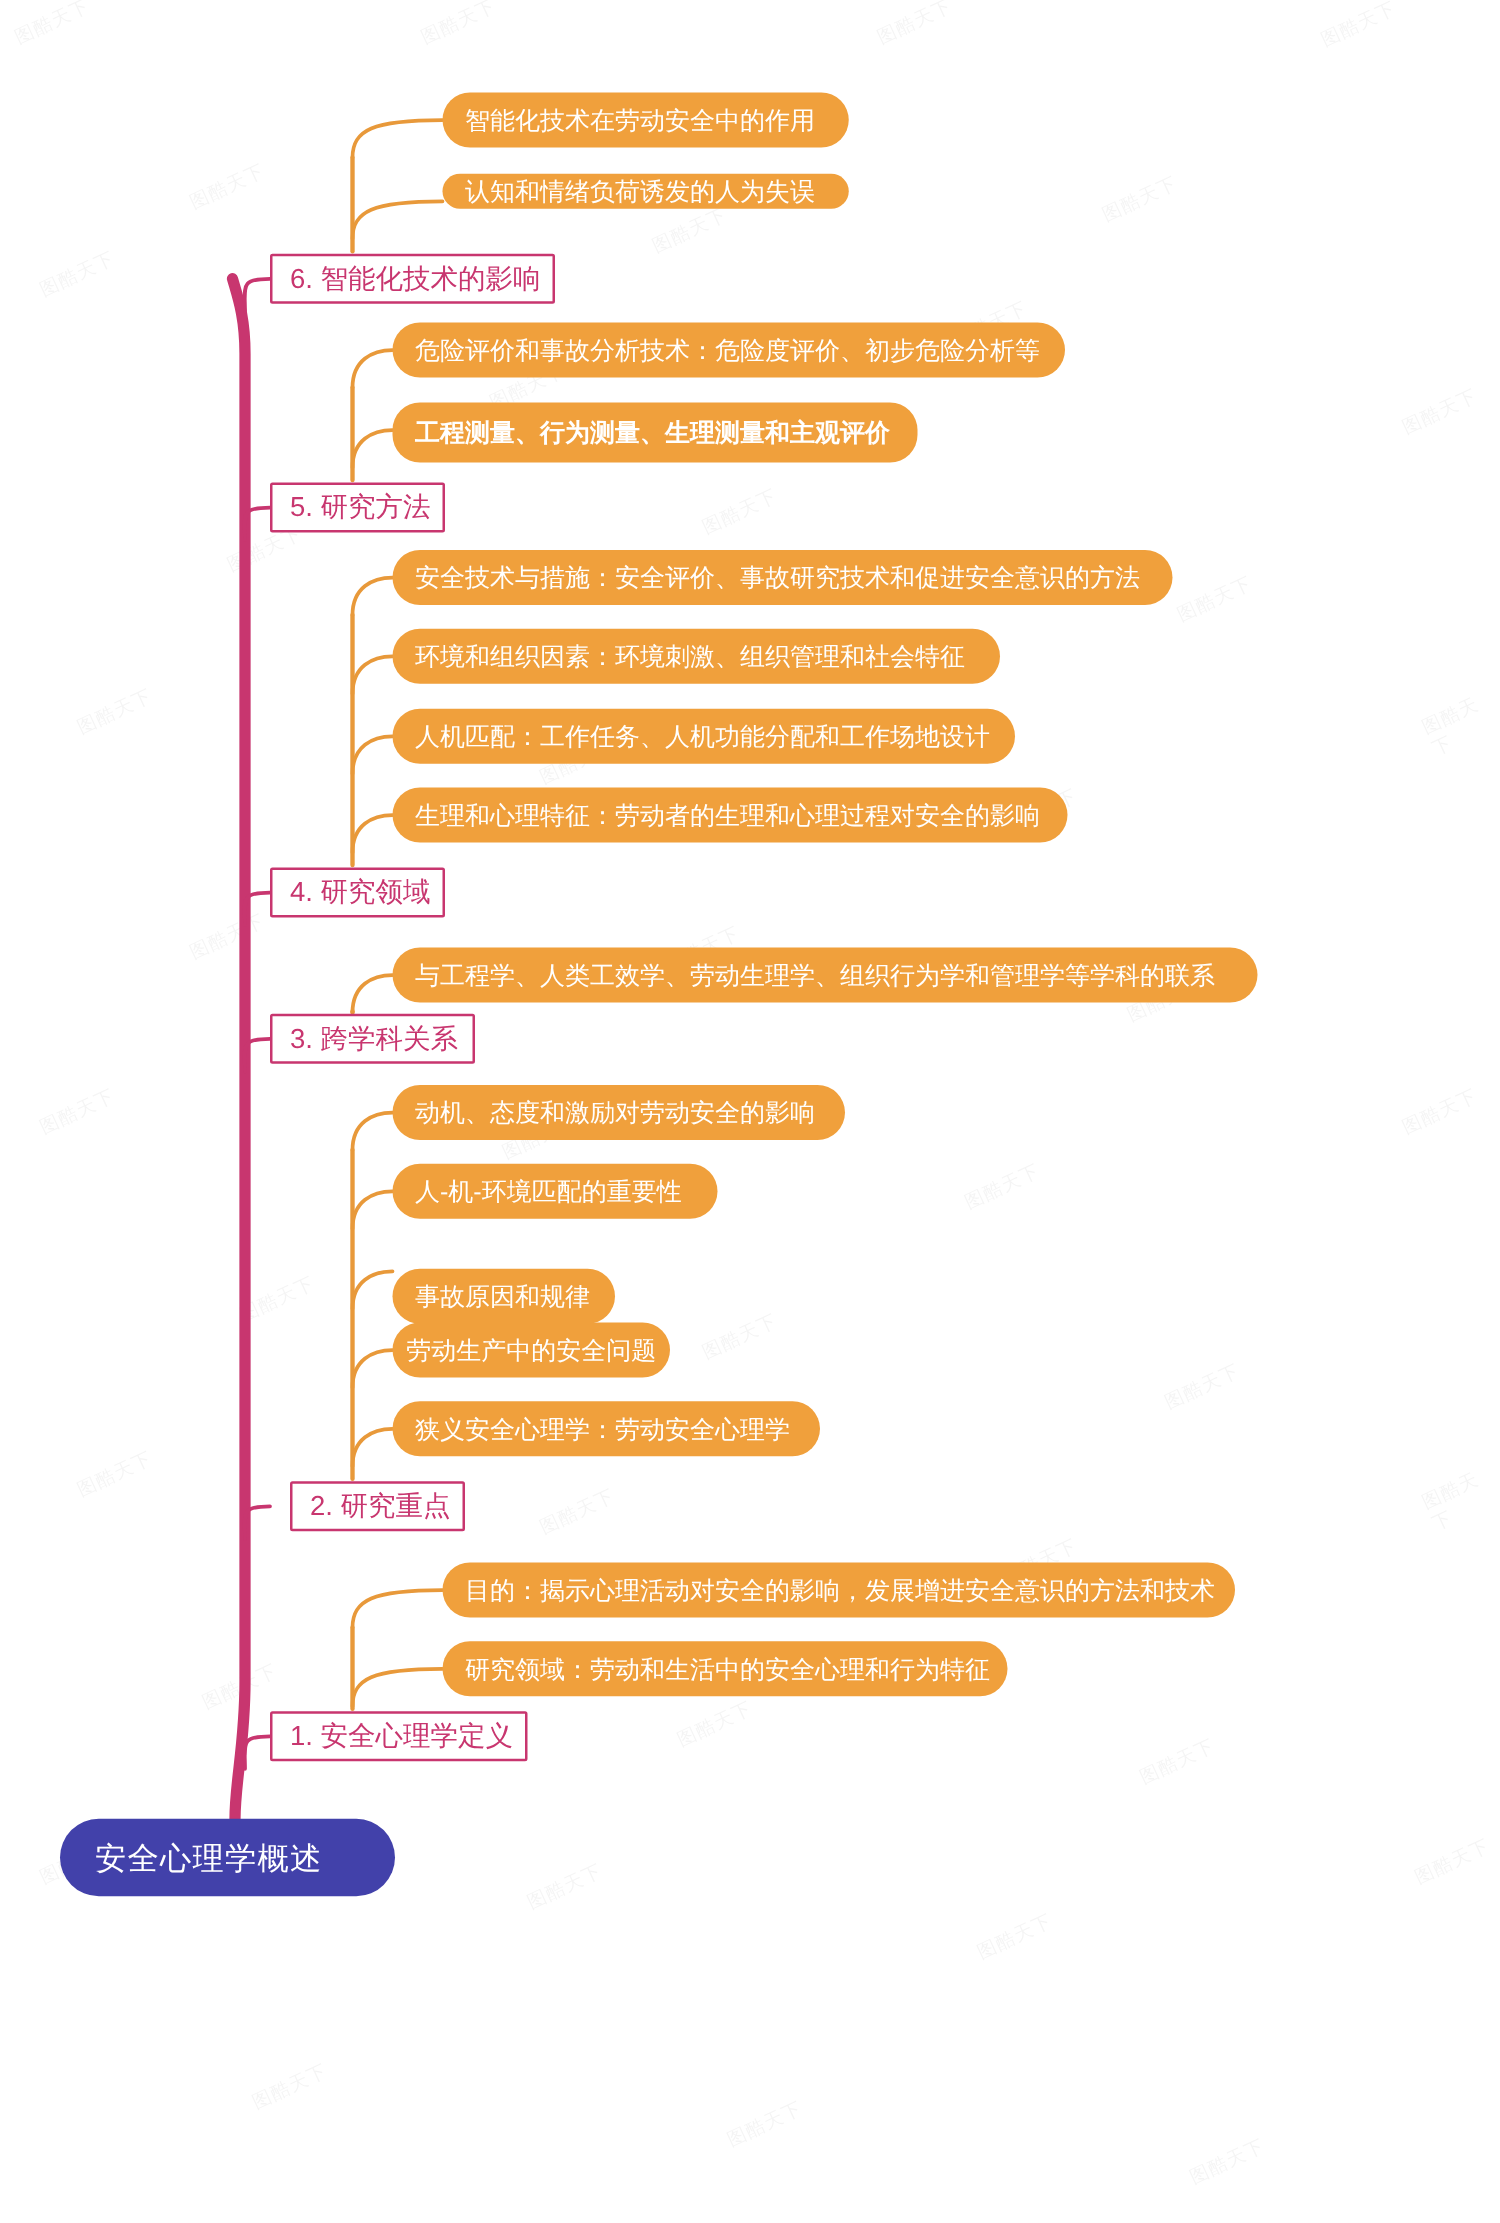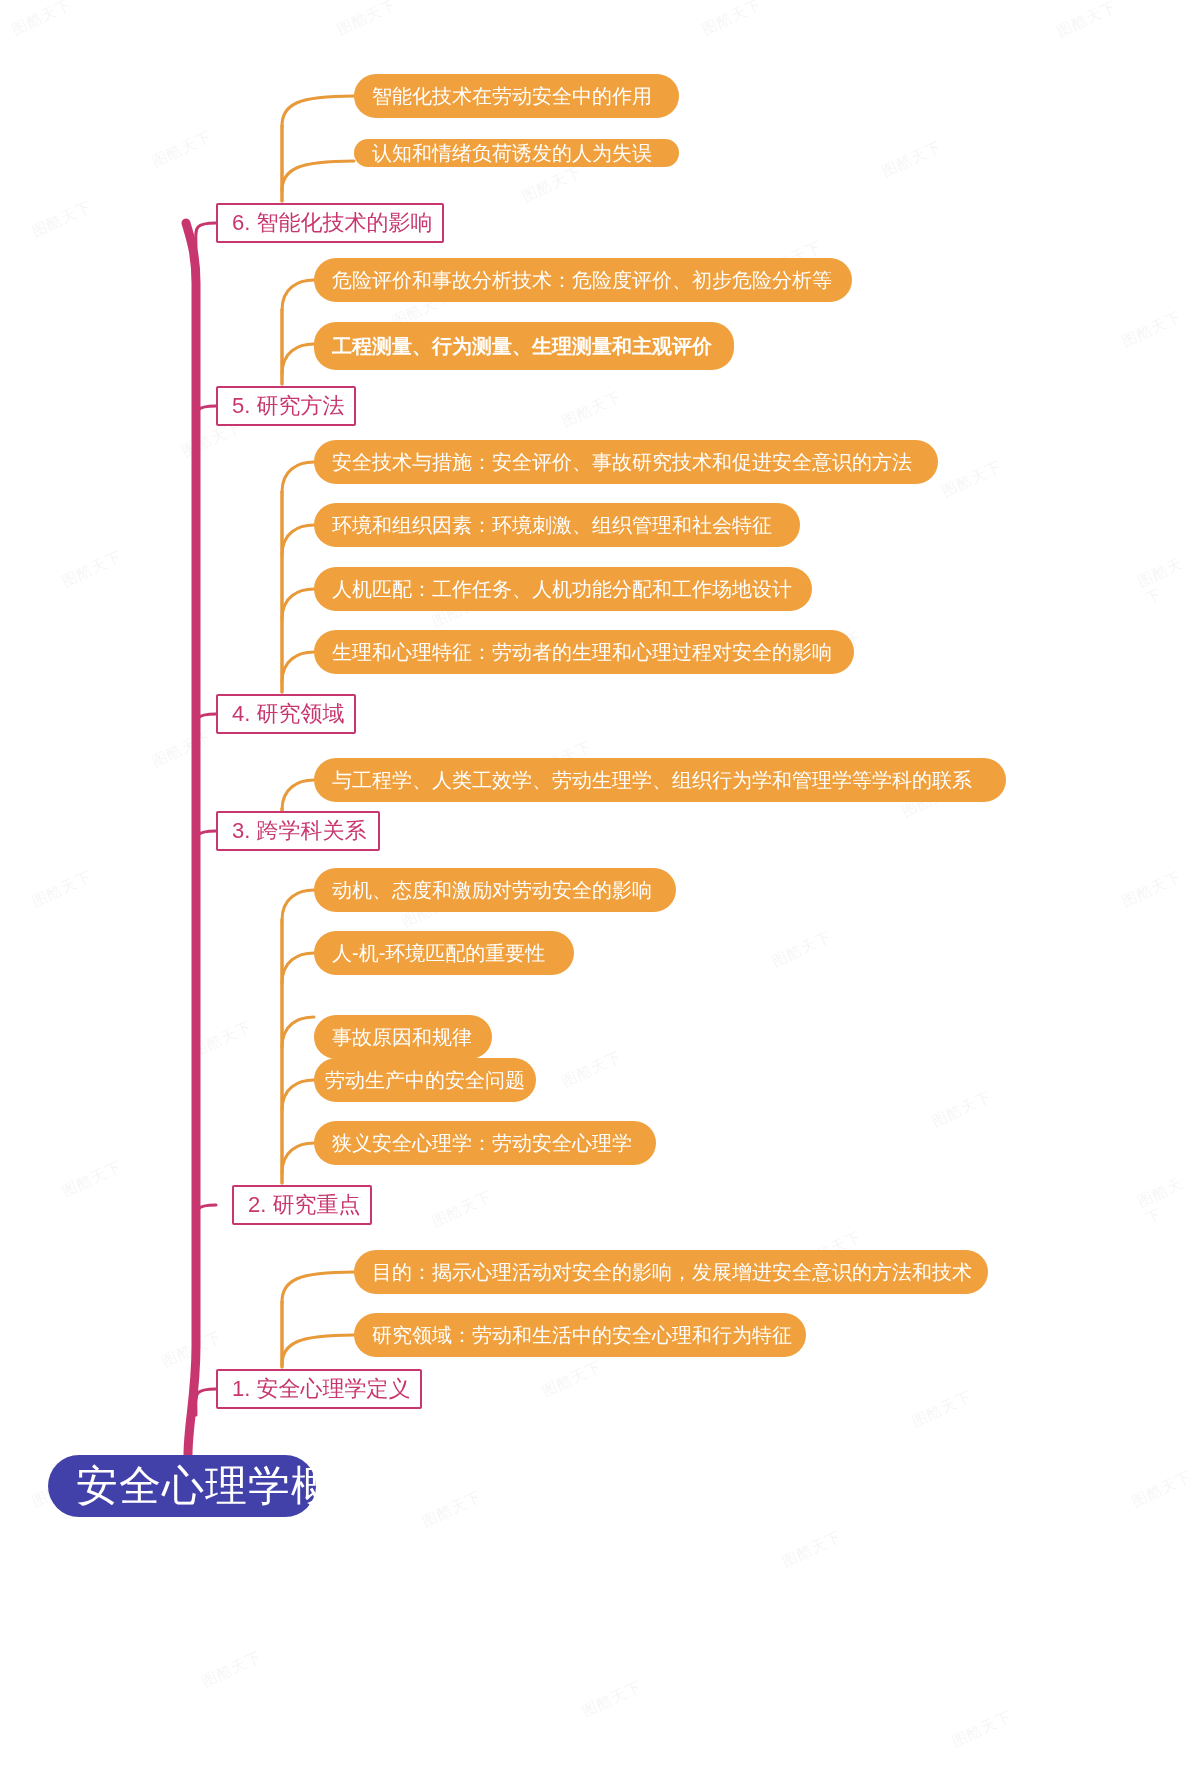--- a/index.html
+++ b/index.html
@@ -31,21 +31,21 @@
     position: absolute;
     box-sizing: border-box;
     display: flex;
     align-items: center;
     white-space: nowrap;
   }
   .node-root {
     background: #4241aa;
     color: #ffffff;
     border-radius: 40px;
-    font-size: 42px;
+    font-size: 25px;
     padding: 0 28px;
     height: 62px;
     letter-spacing: 1px;
   }
   .node-l1 {
     background: #ffffff;
     color: #c8366f;
     border: 2px solid #c8366f;
     border-radius: 2px;
     font-size: 22px;

